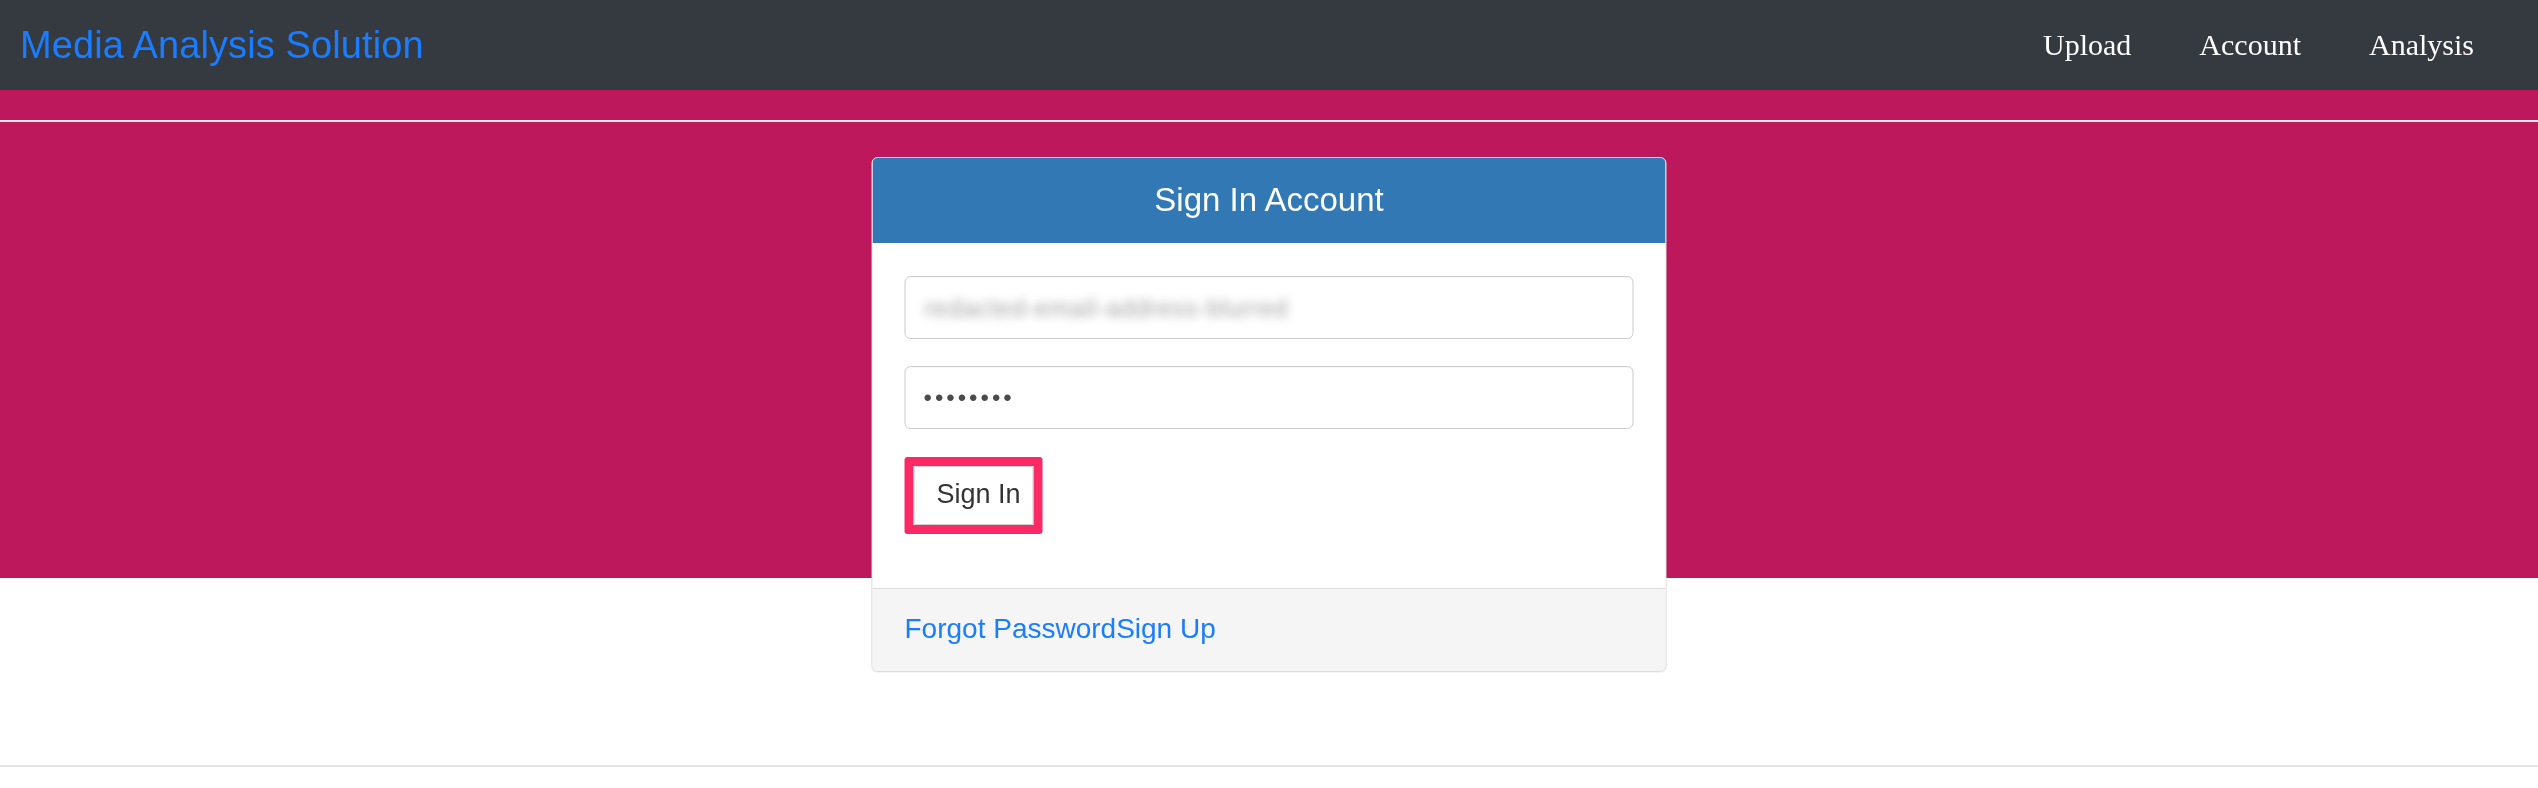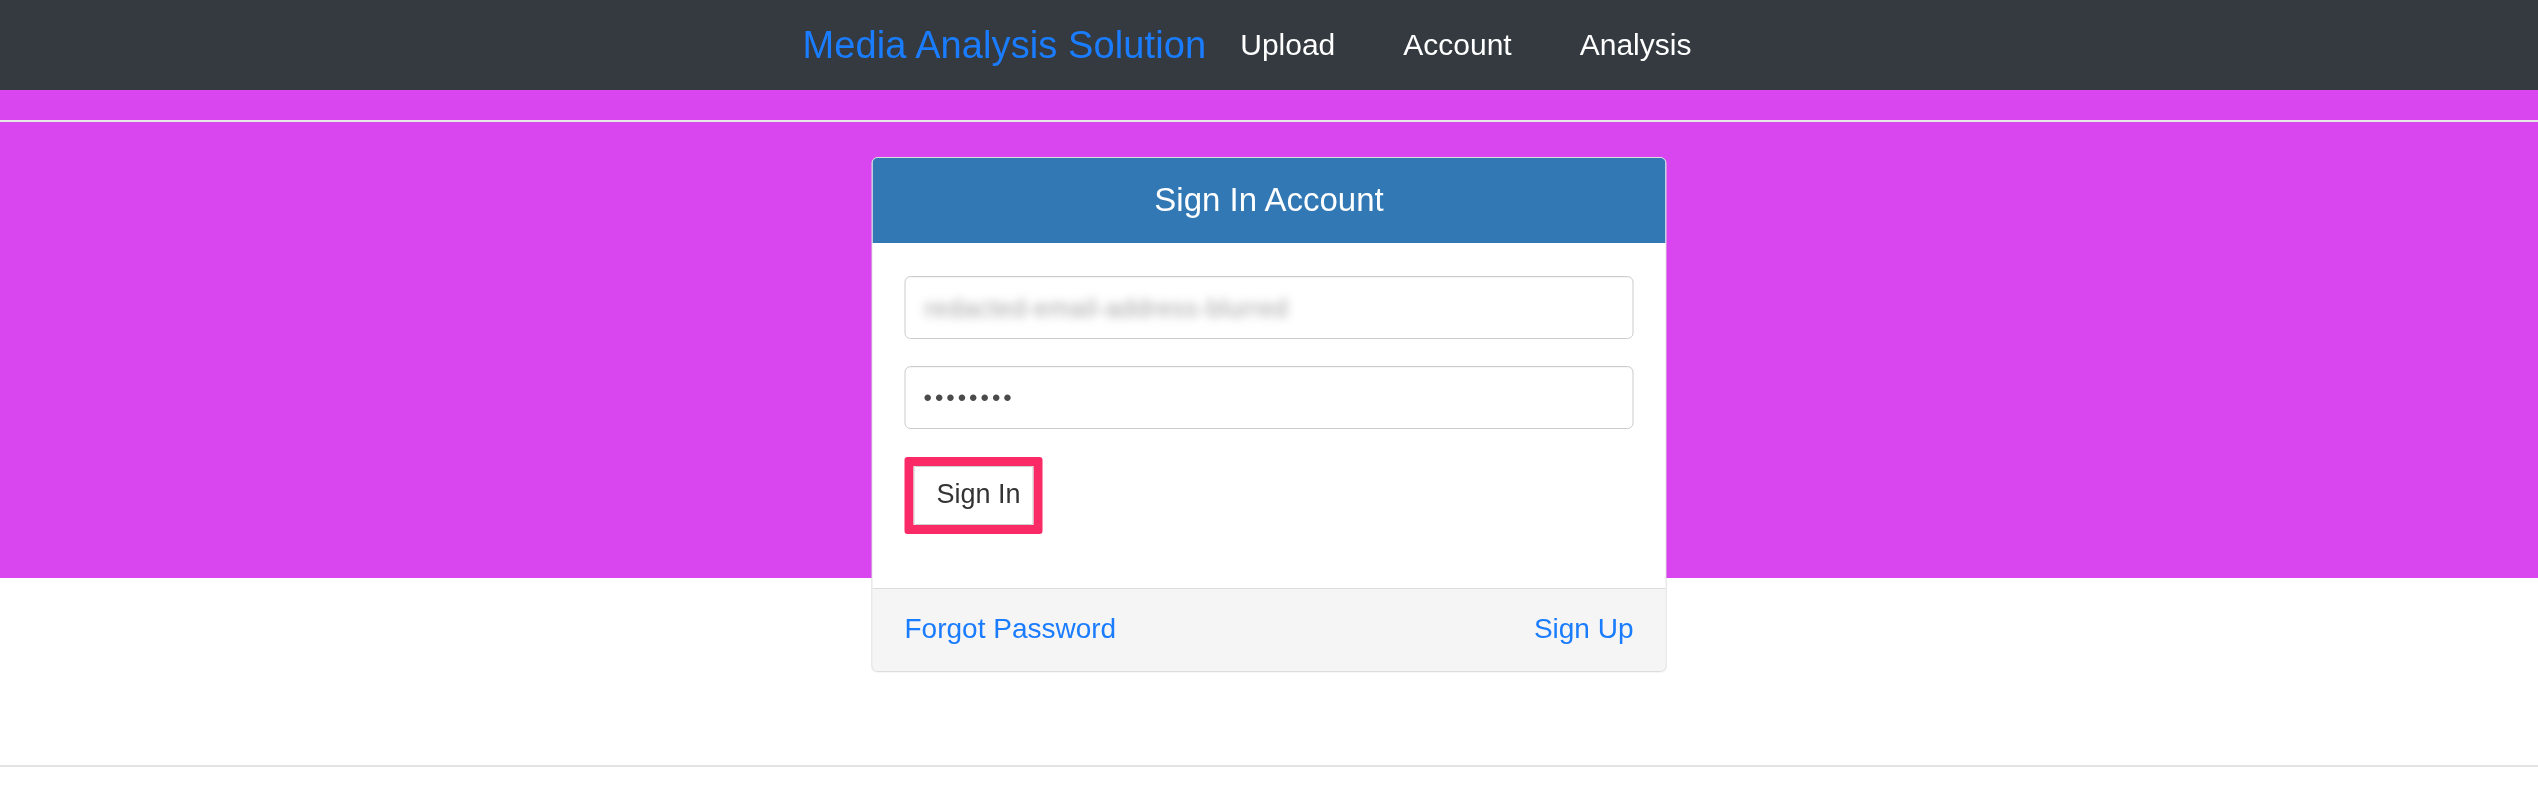--- a/index.html
+++ b/index.html
@@ -18,21 +18,21 @@
     overflow: hidden;
     position: relative;
   }
 
   
   .navbar {
     height: 90px;
     background: #343a40;
     display: flex;
     align-items: center;
-    justify-content: center;
+    justify-content: space-between;
     padding: 0 30px 0 10px;
     width: 100%;
   }
 
   .navbar-brand {
     color: #1a7cff;
     font-size: 38px;
     font-weight: 400;
     letter-spacing: 0.1px;
     line-height: 1;
@@ -48,28 +48,29 @@
   }
 
   .nav-link {
     color: #ffffff;
     font-size: 30px;
     font-weight: 400;
     text-decoration: none;
     padding: 0 34px;
     line-height: 1;
     white-space: nowrap;
+    font-family: Liberation Serif, serif;
   }
 
   
   .content-area {
     position: relative;
     width: 100%;
     height: 488px;
-    background: #d946ef;
+    background: #be185d;
   }
 
   .top-rule {
     position: absolute;
     top: 30px;
     left: 0;
     width: 100%;
     height: 2px;
     background: #e7e7e7;
   }
@@ -195,21 +196,21 @@
     cursor: pointer;
     white-space: nowrap;
   }
 
   
   .card-footer {
     background: #f5f5f5;
     border-top: 1px solid #dddddd;
     display: flex;
     align-items: center;
-    justify-content: space-between;
+    justify-content: flex-start;
     padding: 25px 32px 26px 32px;
   }
 
   .footer-link {
     color: #1a7cff;
     font-size: 28px;
     text-decoration: none;
     line-height: 1.1;
     white-space: nowrap;
   }

